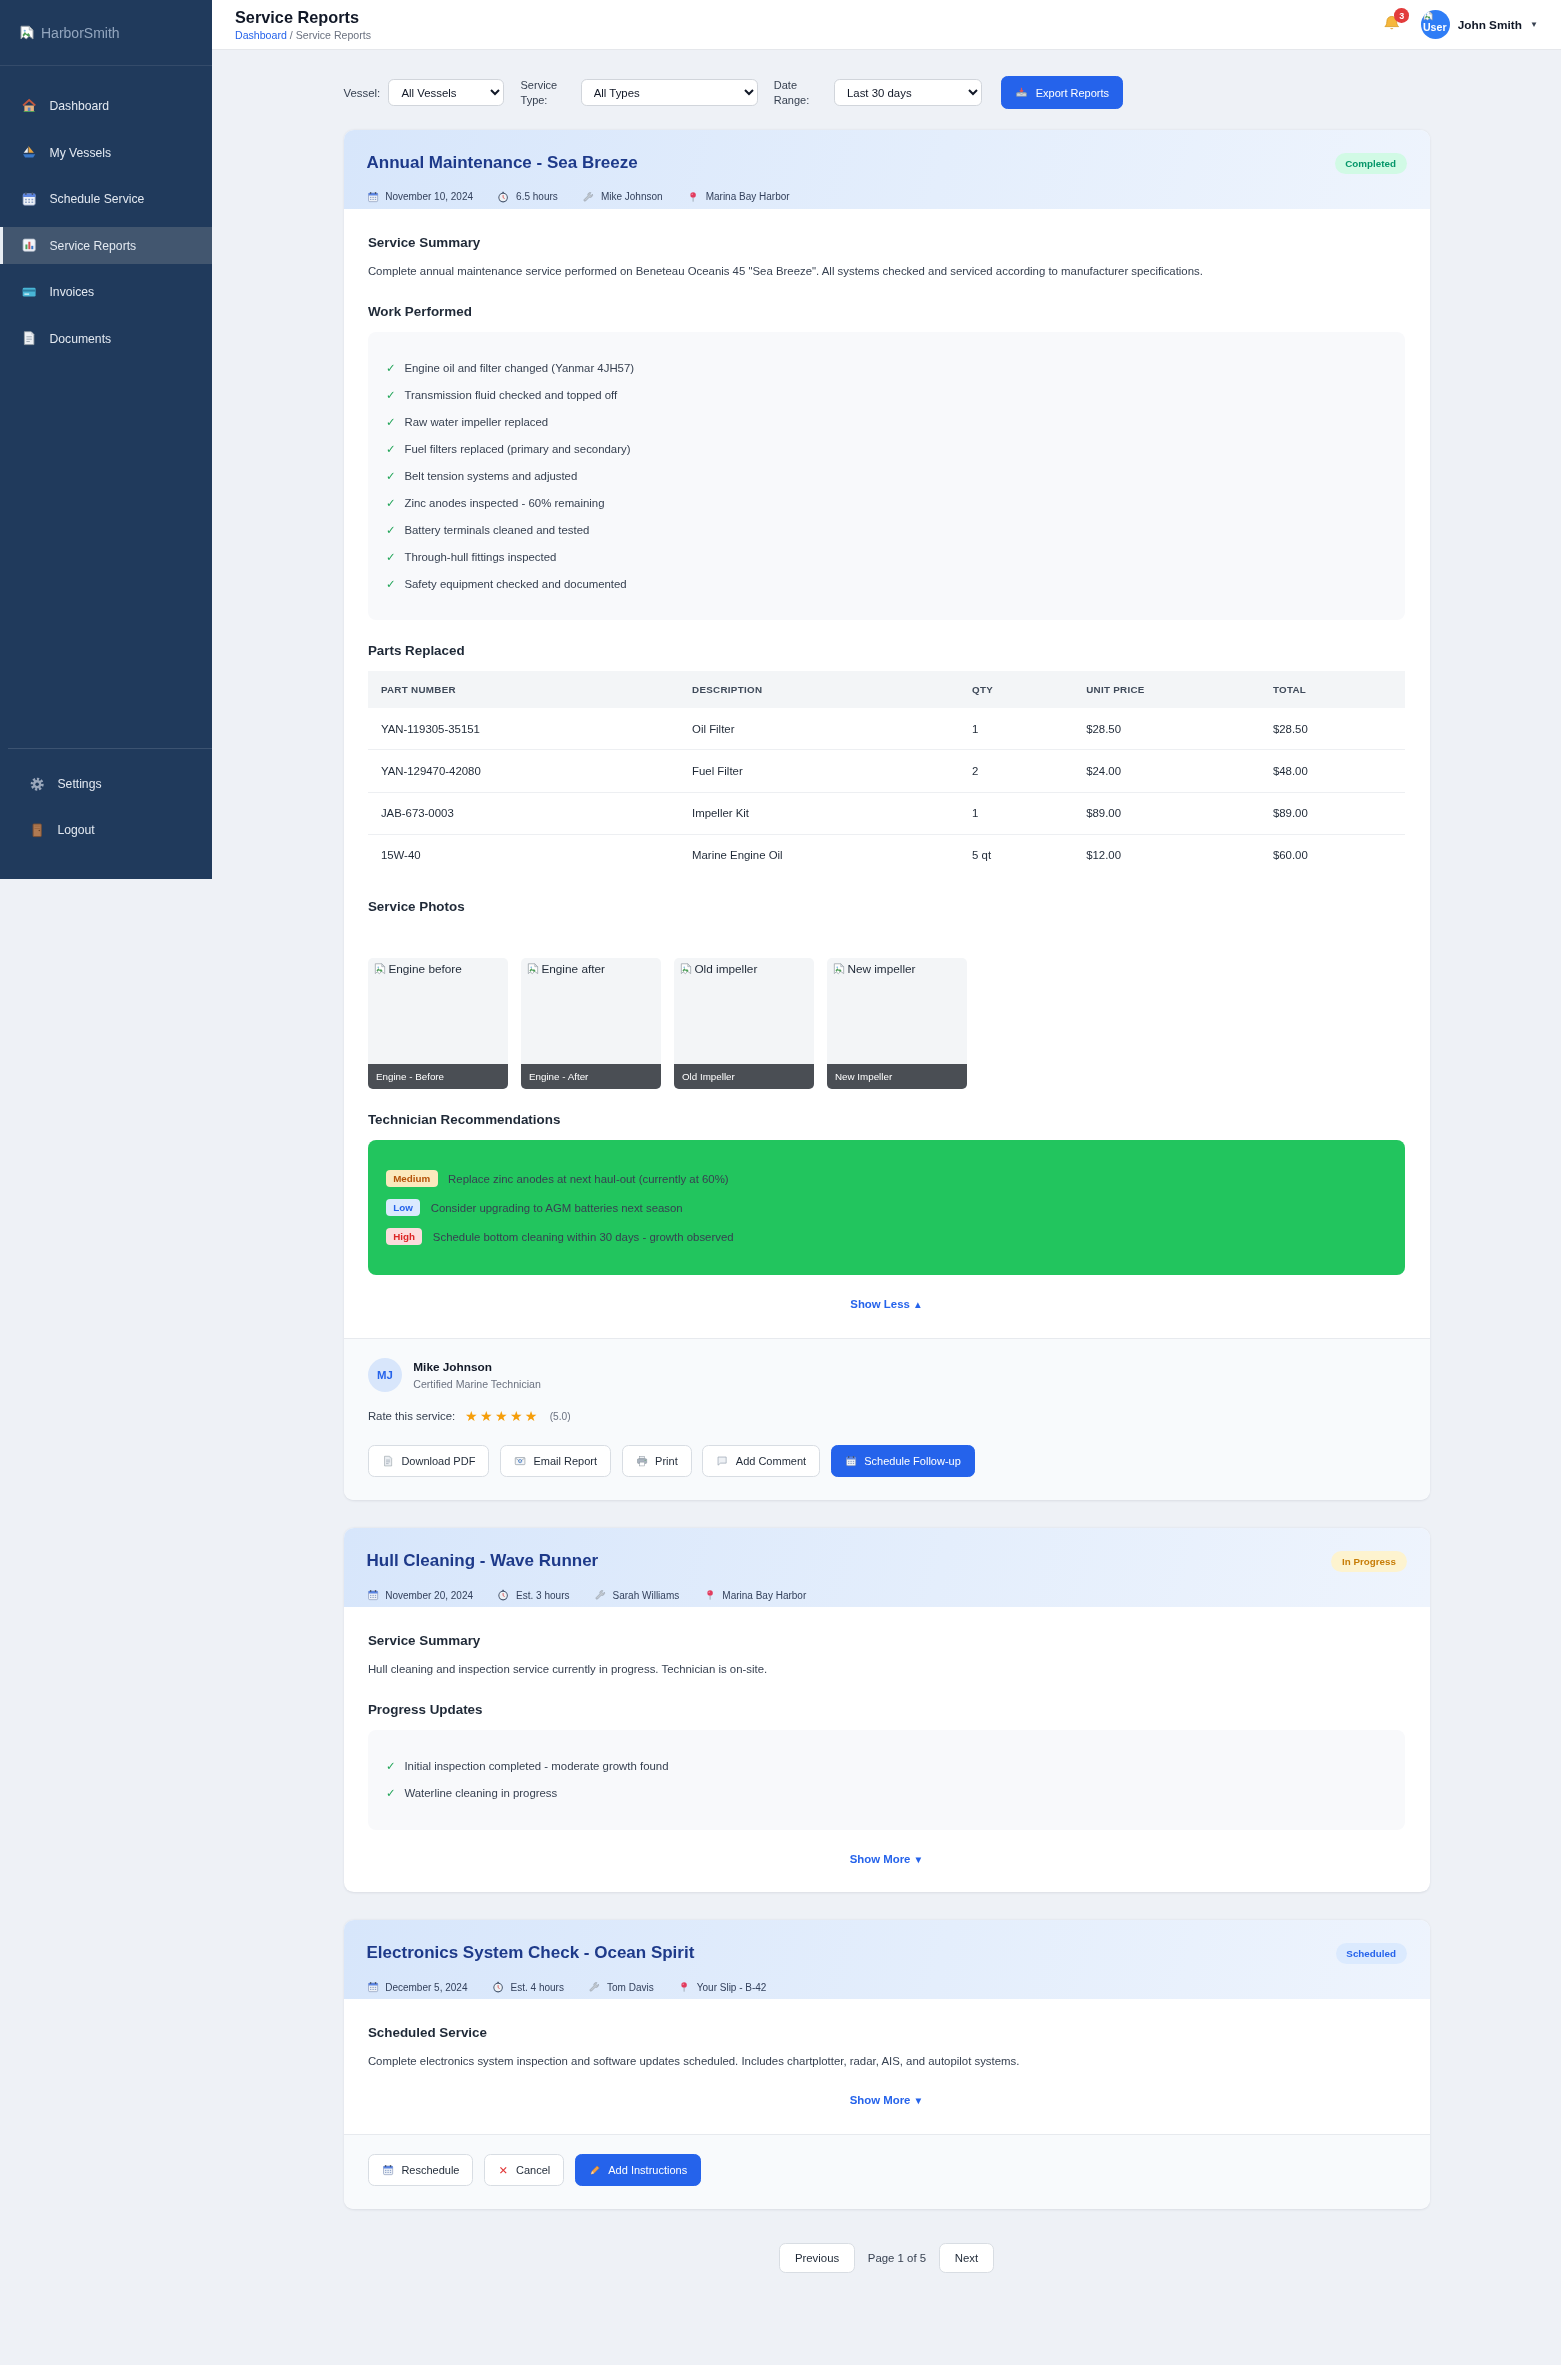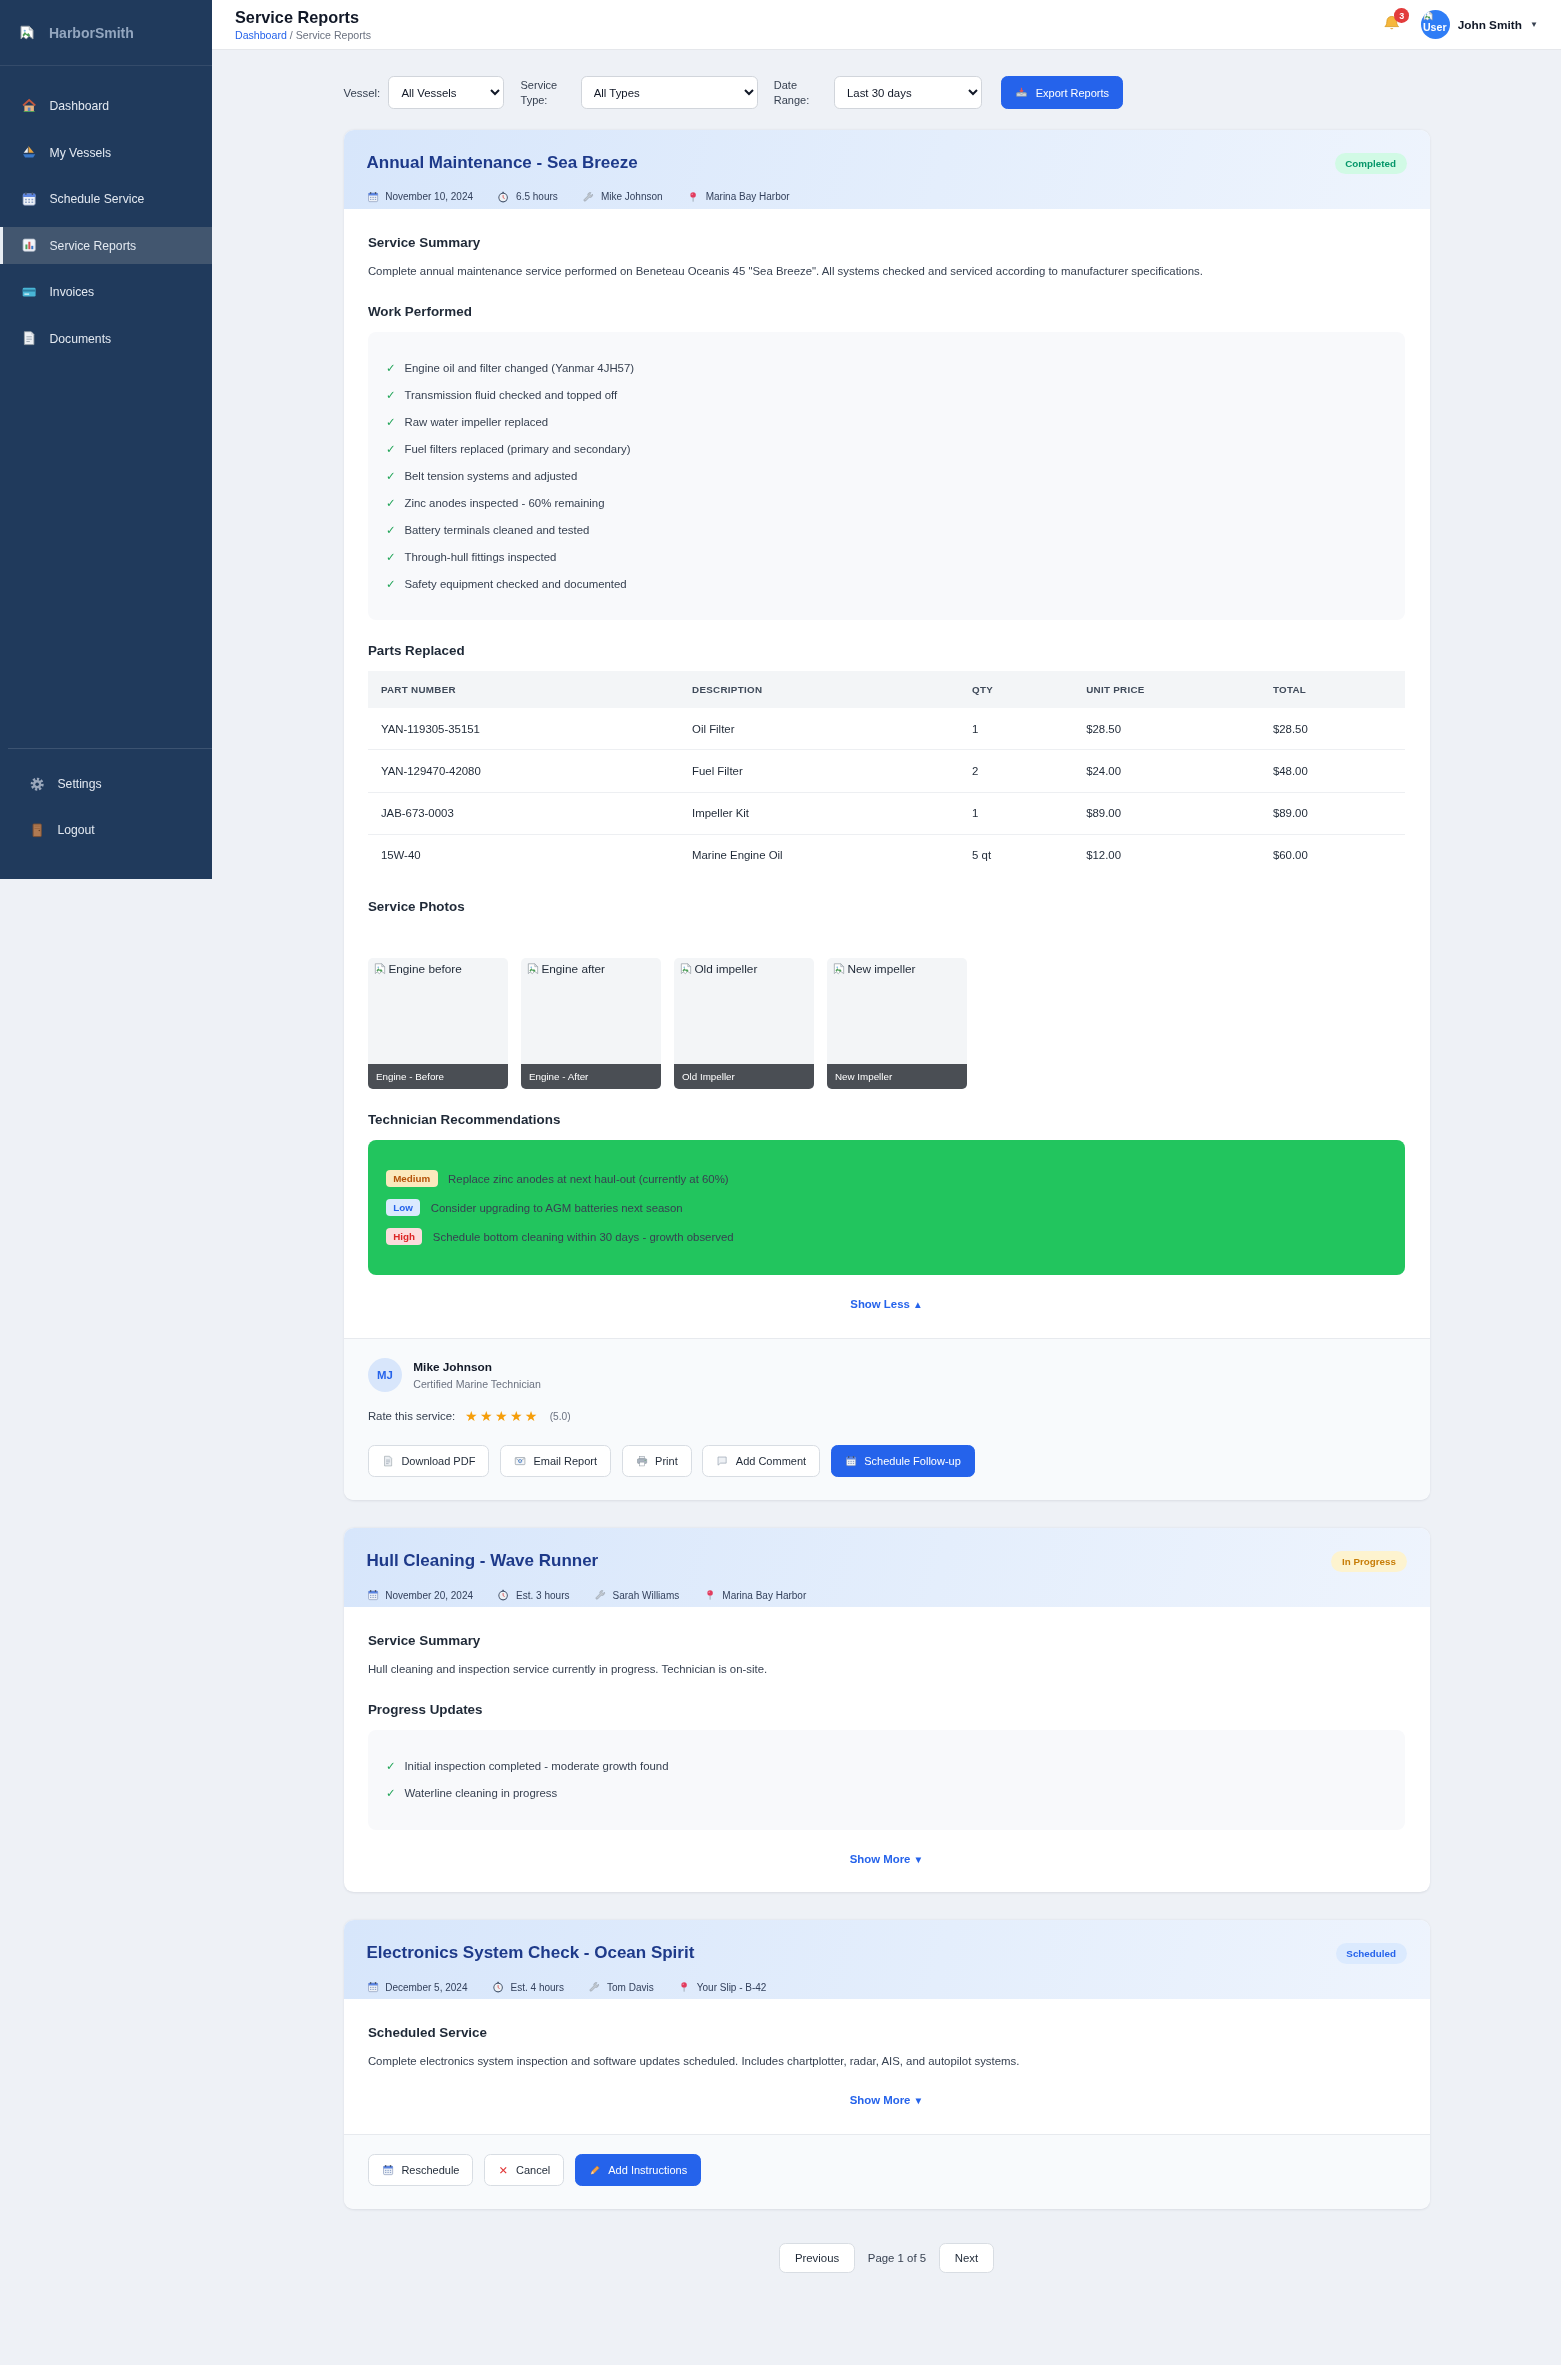--- a/index.html
+++ b/index.html
@@ -12,23 +12,23 @@
     color:#1f2937;
   }
   .icn { display:inline-block; vertical-align:-1.6px; }
 
   
   .sidebar {
     position:absolute; left:0; top:0; width:212px; height:879px;
     background:#203a5c; color:#e3e9f1; z-index:5;
   }
   .logo {
-    display:flex; align-items:center; gap:13px;
+    display:flex; align-items:center; gap:5px;
     padding:24.4px 18px 23px; border-bottom:0.8px solid rgba(255,255,255,.09);
-    color:#93a6bf; font-size:14px; font-weight:700;
+    color:#93a6bf; font-size:14px; font-weight:400;
   }
   .nav { padding-top:21px; }
   .nav-item {
     display:flex; align-items:center; gap:12.2px;
     padding:10.6px 18px; margin-bottom:9px;
     font-size:12.2px; color:#e3e9f1; cursor:pointer;
     border-left:3.3px solid transparent;
   }
   .nav-item.active { background:#42566f; border-left-color:#e8edf3; }
   .nav-icon { width:16.3px; height:16.3px; flex:0 0 16.3px; }
@@ -64,21 +64,21 @@
 
   
   .content { position:absolute; left:212px; top:50px; right:0; padding:26px 0 24.4px; }
   .container { width:1086px; margin:0 auto; }
 
   
   .filter-bar { display:flex; align-items:center; gap:8.1px; margin-bottom:21px; }
   .filter-label { font-size:11.4px; color:#374151; }
   .filter-label.narrow { width:52px; font-size:11px; line-height:1.35; }
   .filter-bar select {
-    height:33px; border:0.8px solid #d1d5db; border-radius:5.7px; background:#fff;
+    height:27px; border:0.8px solid #d1d5db; border-radius:5.7px; background:#fff;
     font-size:11.4px; color:#111827; padding:0 8.1px;
     font-family:"Liberation Sans","DejaVu Sans",sans-serif;
   }
   .sel-vessel { width:116px; margin-right:8.1px; }
   .sel-type { width:177px; margin-right:8.1px; }
   .sel-range { width:148px; margin-right:11.4px; }
   .btn {
     display:inline-flex; align-items:center; gap:7.3px;
     background:#fff; border:0.8px solid #d8dde3; border-radius:6.5px;
     padding:9px 13px; font-size:11px; color:#1f2937; cursor:pointer;

